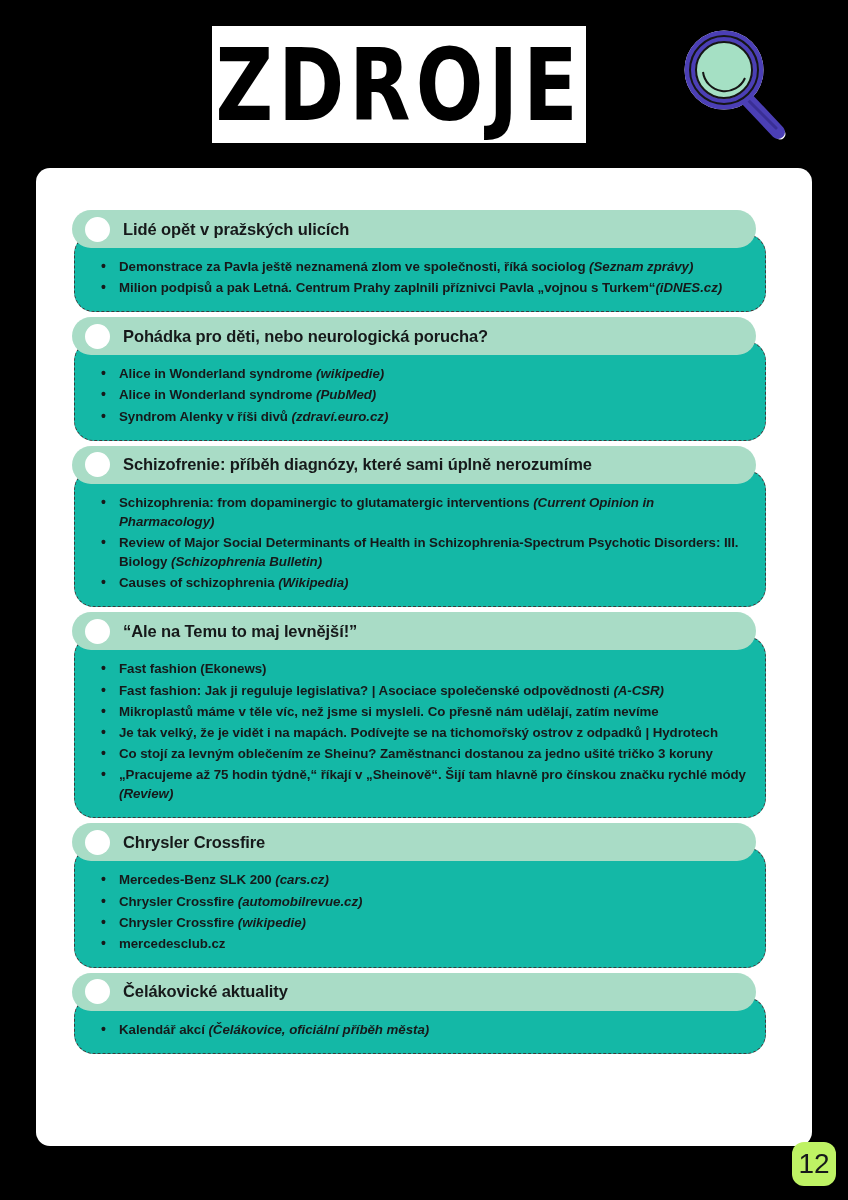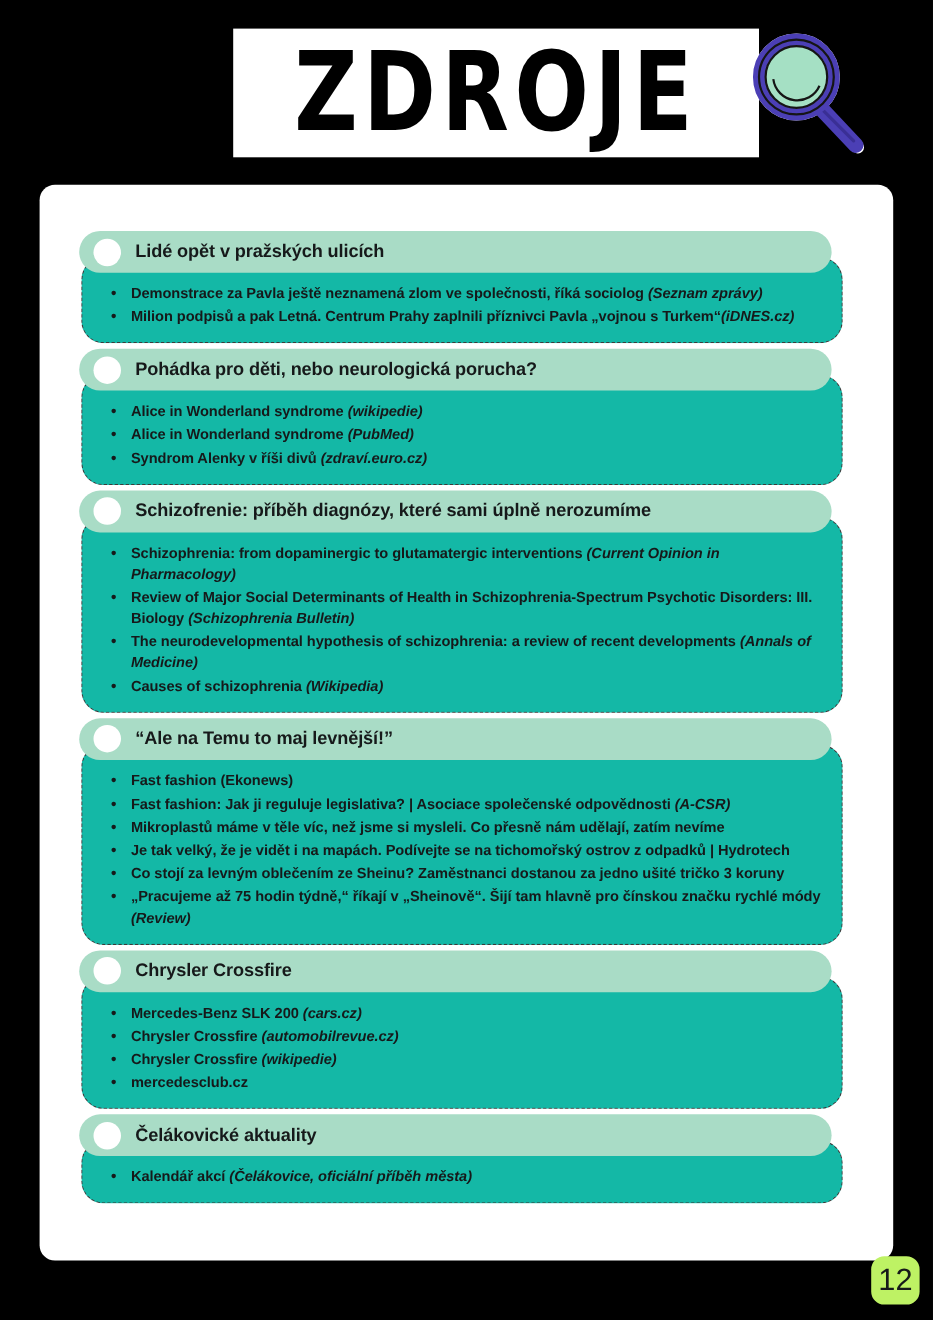--- a/index.html
+++ b/index.html
@@ -10,21 +10,21 @@
     overflow: hidden;
   }
   .page { position: relative; width: 848px; height: 1200px; background: #000; }
 
   
   .header {
     position: absolute; top: 0; left: 0; width: 848px; height: 160px;
   }
   .title-box {
     position: absolute; left: 212px; top: 26px;
-    width: 478px; height: 117px;
+    width: 374px; height: 117px;
     background: #ffffff;
     display: flex; align-items: center; justify-content: center;
   }
   .title-text {
     font-family: "DejaVu Sans", sans-serif;
     font-weight: 700;
     font-size: 78px;
     letter-spacing: 5px;
     color: #000000;
     line-height: 1;
@@ -182,21 +182,20 @@
 
       <div class="section">
         <div class="sec-header">
           <span class="sec-dot"></span>
           <span class="sec-title">Schizofrenie: příběh diagnózy, které sami úplně nerozumíme</span>
         </div>
         <div class="sec-body">
           <ul class="links">
             <li><span>Schizophrenia: from dopaminergic to glutamatergic interventions </span><span class="src">(Current Opinion in Pharmacology)</span></li>
             <li><span>Review of Major Social Determinants of Health in Schizophrenia-Spectrum Psychotic Disorders: III. Biology </span><span class="src">(Schizophrenia Bulletin)</span></li>
-            <li><span>The neurodevelopmental hypothesis of schizophrenia: a review of recent developments </span><span class="src">(Annals of Medicine)</span></li>
             <li><span>Causes of schizophrenia </span><span class="src">(Wikipedia)</span></li>
           </ul>
         </div>
       </div>
 
       <div class="section">
         <div class="sec-header">
           <span class="sec-dot"></span>
           <span class="sec-title">“Ale na Temu to maj levnější!”</span>
         </div>

